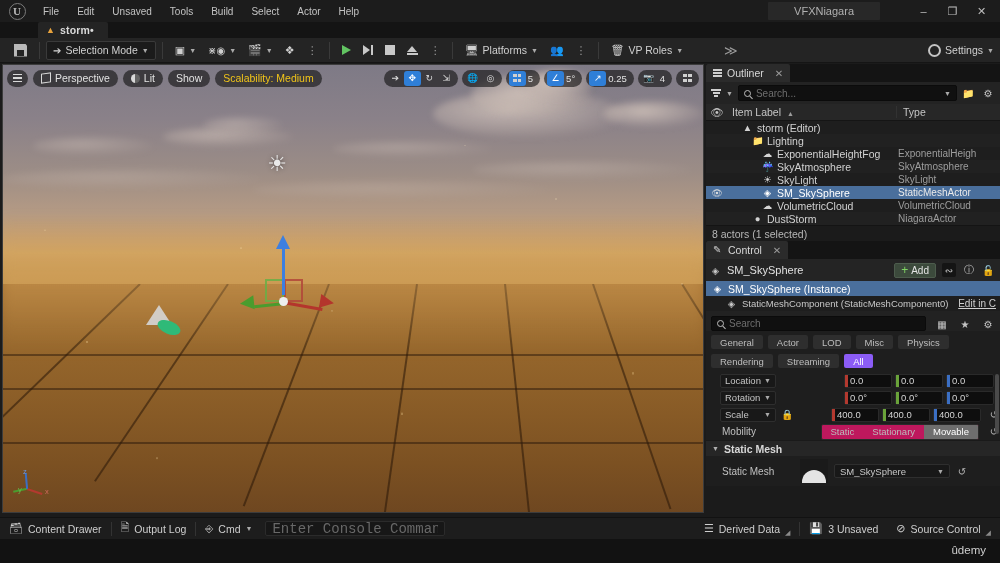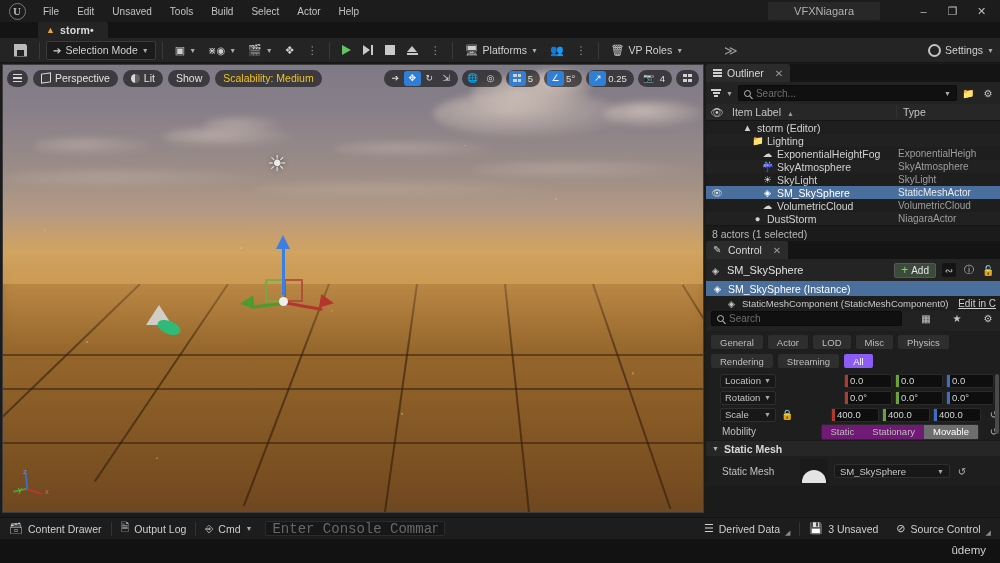--- a/index.html
+++ b/index.html
@@ -264,21 +264,21 @@
   .addbtn {
     height: 15px; background: #3c4a3c; border: 1px solid #4d5c4d; border-radius: 2px;
     display: flex; align-items: center; gap: 3px; padding: 0 6px; font-size: 10px; color: #e4e4e4;
   }
   .plus { color: #7fd463; font-size: 12px; line-height: 1; }
   .det-tree { background: #1e1e1e; }
   .dtrow { height: 15px; display: flex; align-items: center; font-size: 10.5px; padding-left: 6px; gap:5px; }
   .dtrow.sel { background: #4a6f9c; color: #fff; }
   .editinc { margin-left: auto; font-size: 10px; color: #cfcfcf; text-decoration: underline; padding-right: 4px; }
 
-  .det-search { height: 20px; background: #222; display: flex; align-items: flex-start; padding: 0 5px; gap: 17px; }
+  .det-search { height: 20px; background: #222; display: flex; align-items: flex-end; padding: 0 5px; gap: 9px; }
   .catrow { background: #1e1e1e; padding: 4px 5px 4px 5px; display: flex; flex-wrap: wrap; gap: 5px; }
   .cat {
     height: 14px; padding: 0 9px; border-radius: 2px; background: #2e2e2e;
     font-size: 9.5px; color: #bdbdbd; display: flex; align-items: center;
   }
   .cat.on { background: #8b5cf6; color: #fff; }
 
   .sect { height: 16px; background: #262626; display: flex; align-items: center; gap: 5px;
           padding-left: 6px; font-size: 10.5px; color: #d8d8d8; border-top: 1px solid #1a1a1a; font-weight: bold; }
   .caret { font-size: 7px; color: #b0b0b0; }
@@ -294,21 +294,21 @@
   .vf {
     width: 48px; height: 14px; background: #0e0e0e; border: 1px solid #2a2a2a; border-radius: 2px;
     display: flex; align-items: center; font-size: 9.5px; color: #d4d4d4; padding-left: 5px; position: relative;
   }
   .vf::before { content:''; position:absolute; left:0; top:0; bottom:0; width:2.5px; }
   .vf.x::before { background: #b3392f; }
   .vf.y::before { background: #6aa33a; }
   .vf.z::before { background: #3b6fc4; }
   .reset { font-size: 10px; color: #b5b5b5; width: 12px; text-align:center; }
   .mob {
-    display: flex; margin-left: auto; margin-right: 4px; background: #701a75; border-radius: 2px; overflow: hidden;
+    display: flex; margin-left: auto; margin-right: 4px; background: #be185d; border-radius: 2px; overflow: hidden;
     border: 1px solid #2a2a2a;
   }
   .mob div { padding: 0 9px; height: 14px; display: flex; align-items: center; font-size: 9.5px; color: #bcbcbc; }
   .mob div.on { background: #6e6e6e; color: #fff; }
   .meshrow { height: 30px; display: flex; align-items: center; padding-left: 14px; background:#1e1e1e; gap: 6px; }
   .thumb { width: 28px; height: 24px; background: #1a1a1a; display:flex; align-items:flex-end; justify-content:center; overflow:hidden; }
   .dome { width: 24px; height: 13px; border-radius: 13px 13px 0 0; background: #e4e4e4; }
   .meshdd {
     width: 116px; height: 14px; background: #181818; border: 1px solid #2e2e2e; border-radius: 2px;
     display: flex; align-items: center; justify-content: space-between; padding: 0 5px;

